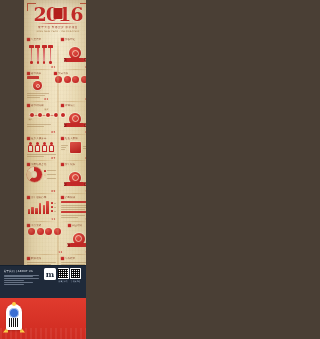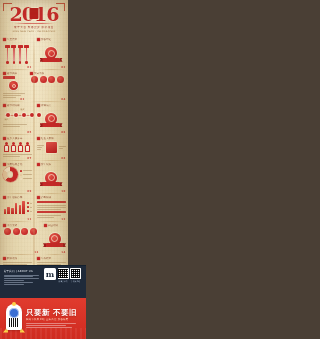--- a/index.html
+++ b/index.html
@@ -9,20 +9,21 @@
     width:86px; height:339px;
     overflow:hidden; position:relative;
   }
   .poster {
     position:absolute; inset:0;
     width:68px; height:339px;
     background:
       radial-gradient(ellipse at 50% 12%, rgba(255,250,230,.55), rgba(255,250,230,0) 60%),
       linear-gradient(180deg,#e8dcb8 0%,#ead9b0 22%,#e6d5a8 48%,#e9dbb4 72%,#e4d3a4 100%);
     overflow:hidden;
+    margin-left:24px;
   }
   
   .grain{
     position:absolute; inset:0; pointer-events:none;
     background-image:
       repeating-linear-gradient(90deg, rgba(160,130,80,.05) 0 1px, rgba(0,0,0,0) 1px 3px),
       repeating-linear-gradient(0deg, rgba(160,130,80,.045) 0 1px, rgba(0,0,0,0) 1px 4px);
     opacity:.8;
   }
   .vignette{
@@ -697,22 +698,13 @@
   <div class="rocket">
     <div class="rfin l"></div>
     <div class="rfin r"></div>
     <div class="rbody"></div>
     <div class="rtip"></div>
     <div class="rwin"></div>
     <div class="rqr">
         <div class="qi"></div>
       </div>
   </div>
-  <div class="btext">
-    <div class="bslogan">只要新 不要旧</div>
-    <div class="bsub">扫码下载客户端  立省百元  新春特惠</div>
-    <div class="bfine">
-      <div class="fl a"></div>
-        <div class="fl b"></div>
-        <div class="fl c"></div>
-    </div>
-  </div>
 </div>
 
 </body></html>

